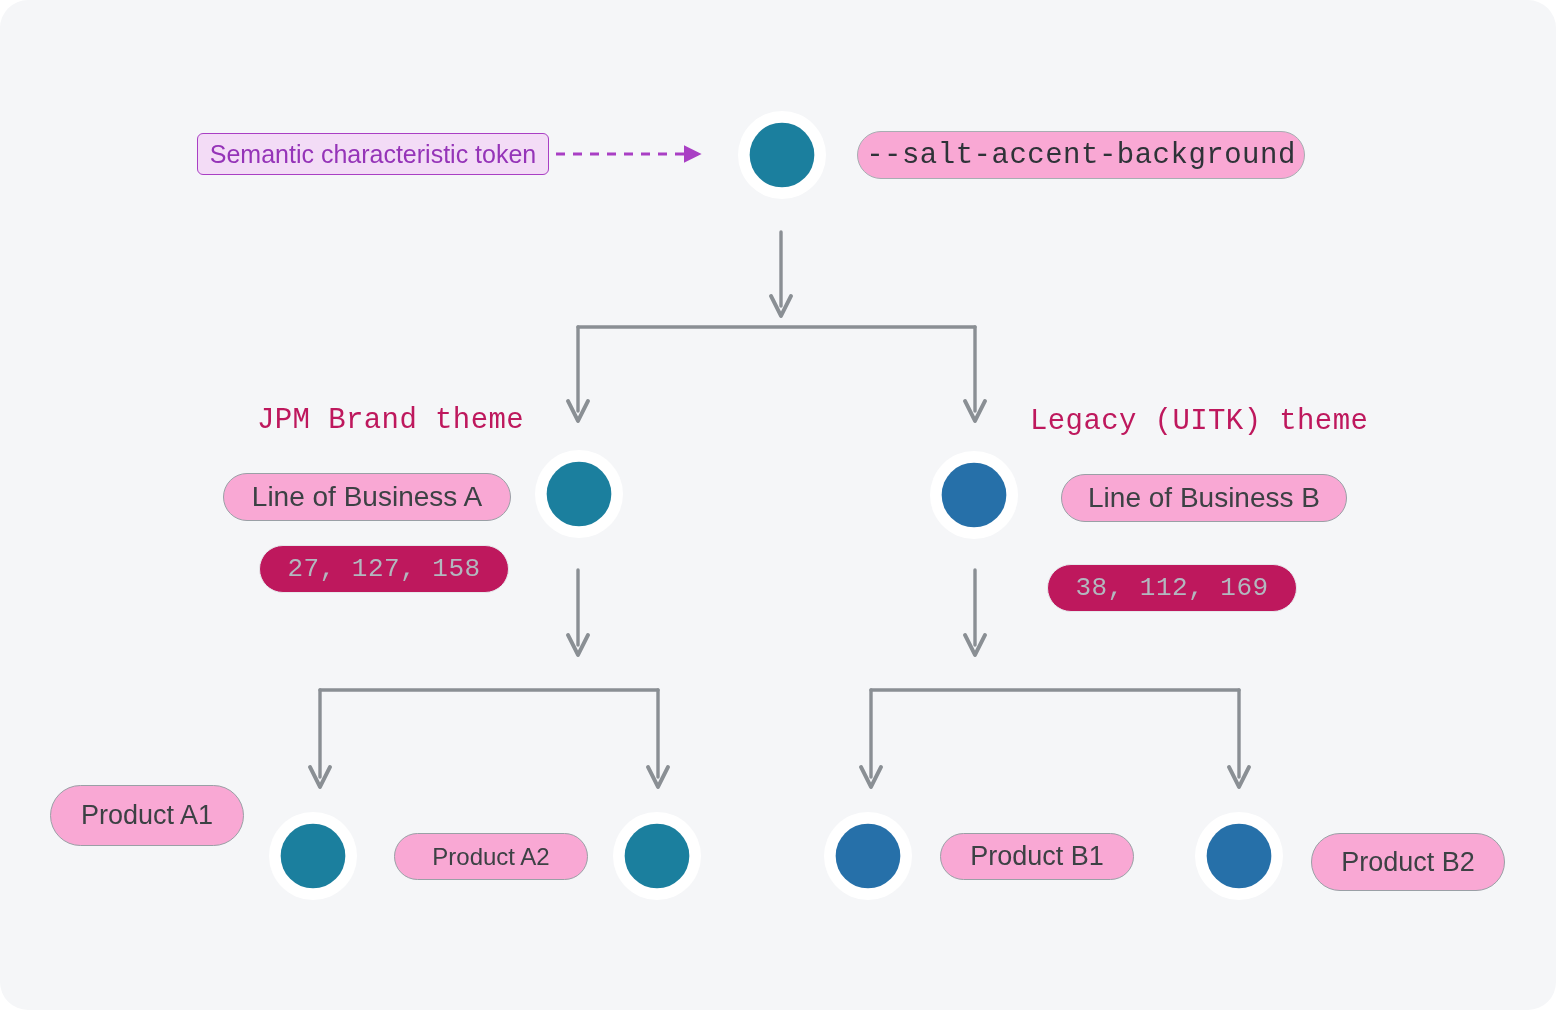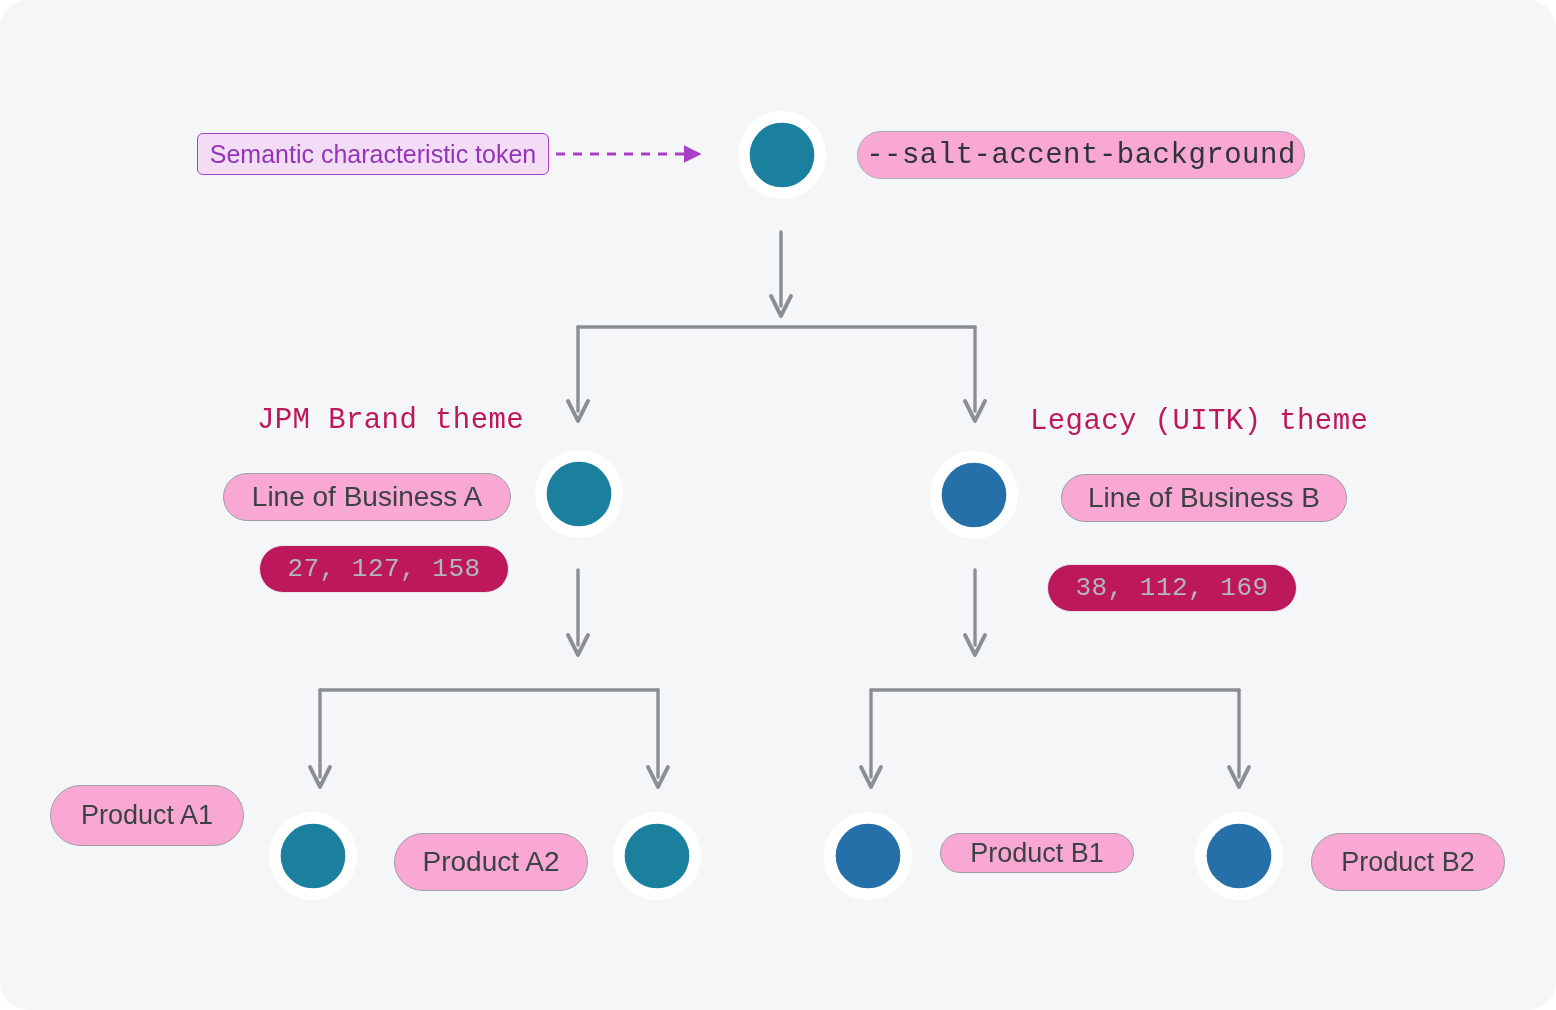--- a/index.html
+++ b/index.html
@@ -165,28 +165,28 @@
   <div class="pill rgb mono" style="left:1047px; top:564px; width:250px; height:48px;">38, 112, 169</div>
   <div class="swatch" style="left:930px; top:451px; width:88px; height:88px;">
     <div class="disc" style="background:#2670a9;"></div>
   </div>
 
   <div class="pill" style="left:50px; top:785px; width:194px; height:61px; font-size:27px;">Product A1</div>
   <div class="swatch" style="left:269px; top:812px; width:88px; height:88px;">
     <div class="disc" style="background:#1b7f9e;"></div>
   </div>
 
-  <div class="pill" style="left:394px; top:833px; width:194px; height:58px; font-size:28px;text-align:right;">Product A2</div>
+  <div class="pill" style="left:394px; top:833px; width:194px; height:47px; font-size:24px;text-align:right;">Product A2</div>
   <div class="swatch" style="left:613px; top:812px; width:88px; height:88px;">
     <div class="disc" style="background:#1b7f9e;"></div>
   </div>
 
   <div class="swatch" style="left:824px; top:812px; width:88px; height:88px;">
     <div class="disc" style="background:#2670a9;"></div>
   </div>
-  <div class="pill" style="left:940px; top:833px; width:194px; height:40px; font-size:27px;">Product B1</div>
+  <div class="pill" style="left:940px; top:833px; width:194px; height:47px; font-size:27px;">Product B1</div>
 
   <div class="swatch" style="left:1195px; top:812px; width:88px; height:88px;">
     <div class="disc" style="background:#2670a9;"></div>
   </div>
   <div class="pill" style="left:1311px; top:833px; width:194px; height:58px; font-size:27px;">Product B2</div>
 
 </div>
 
 </body></html>

